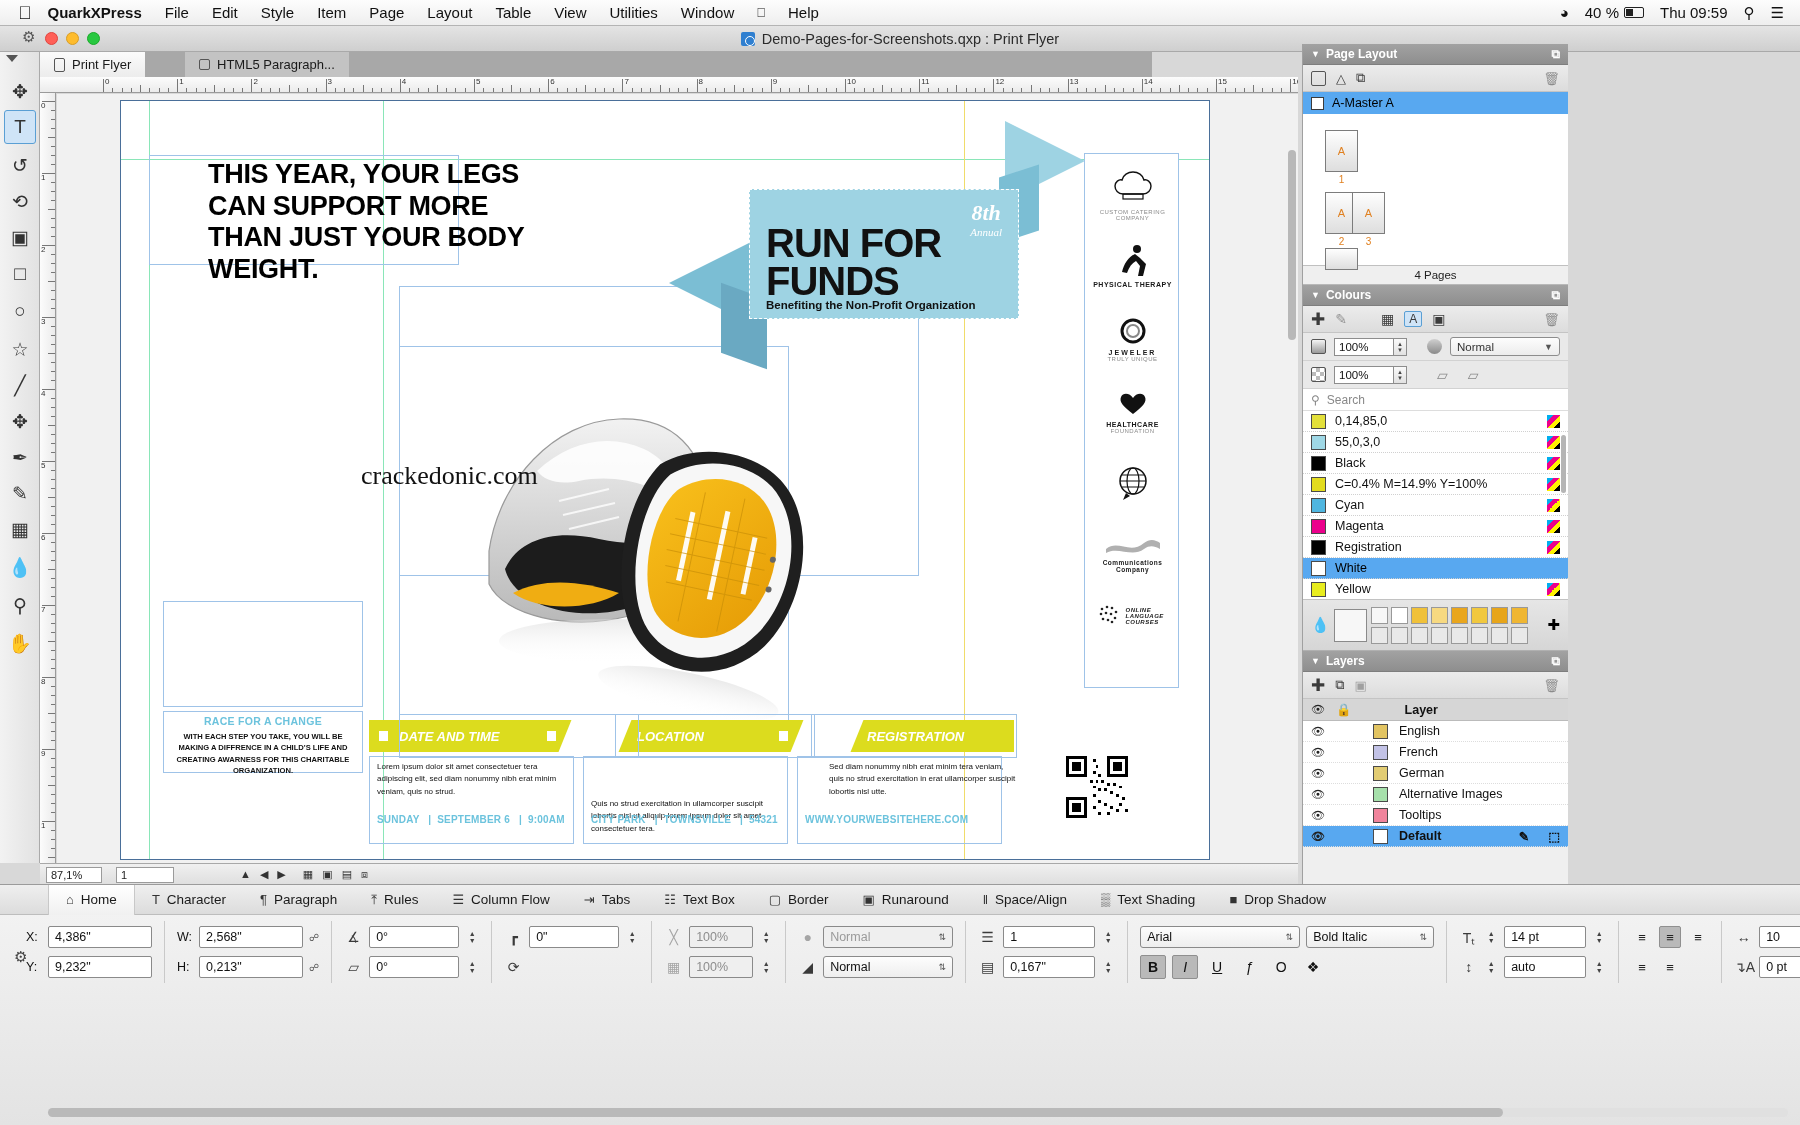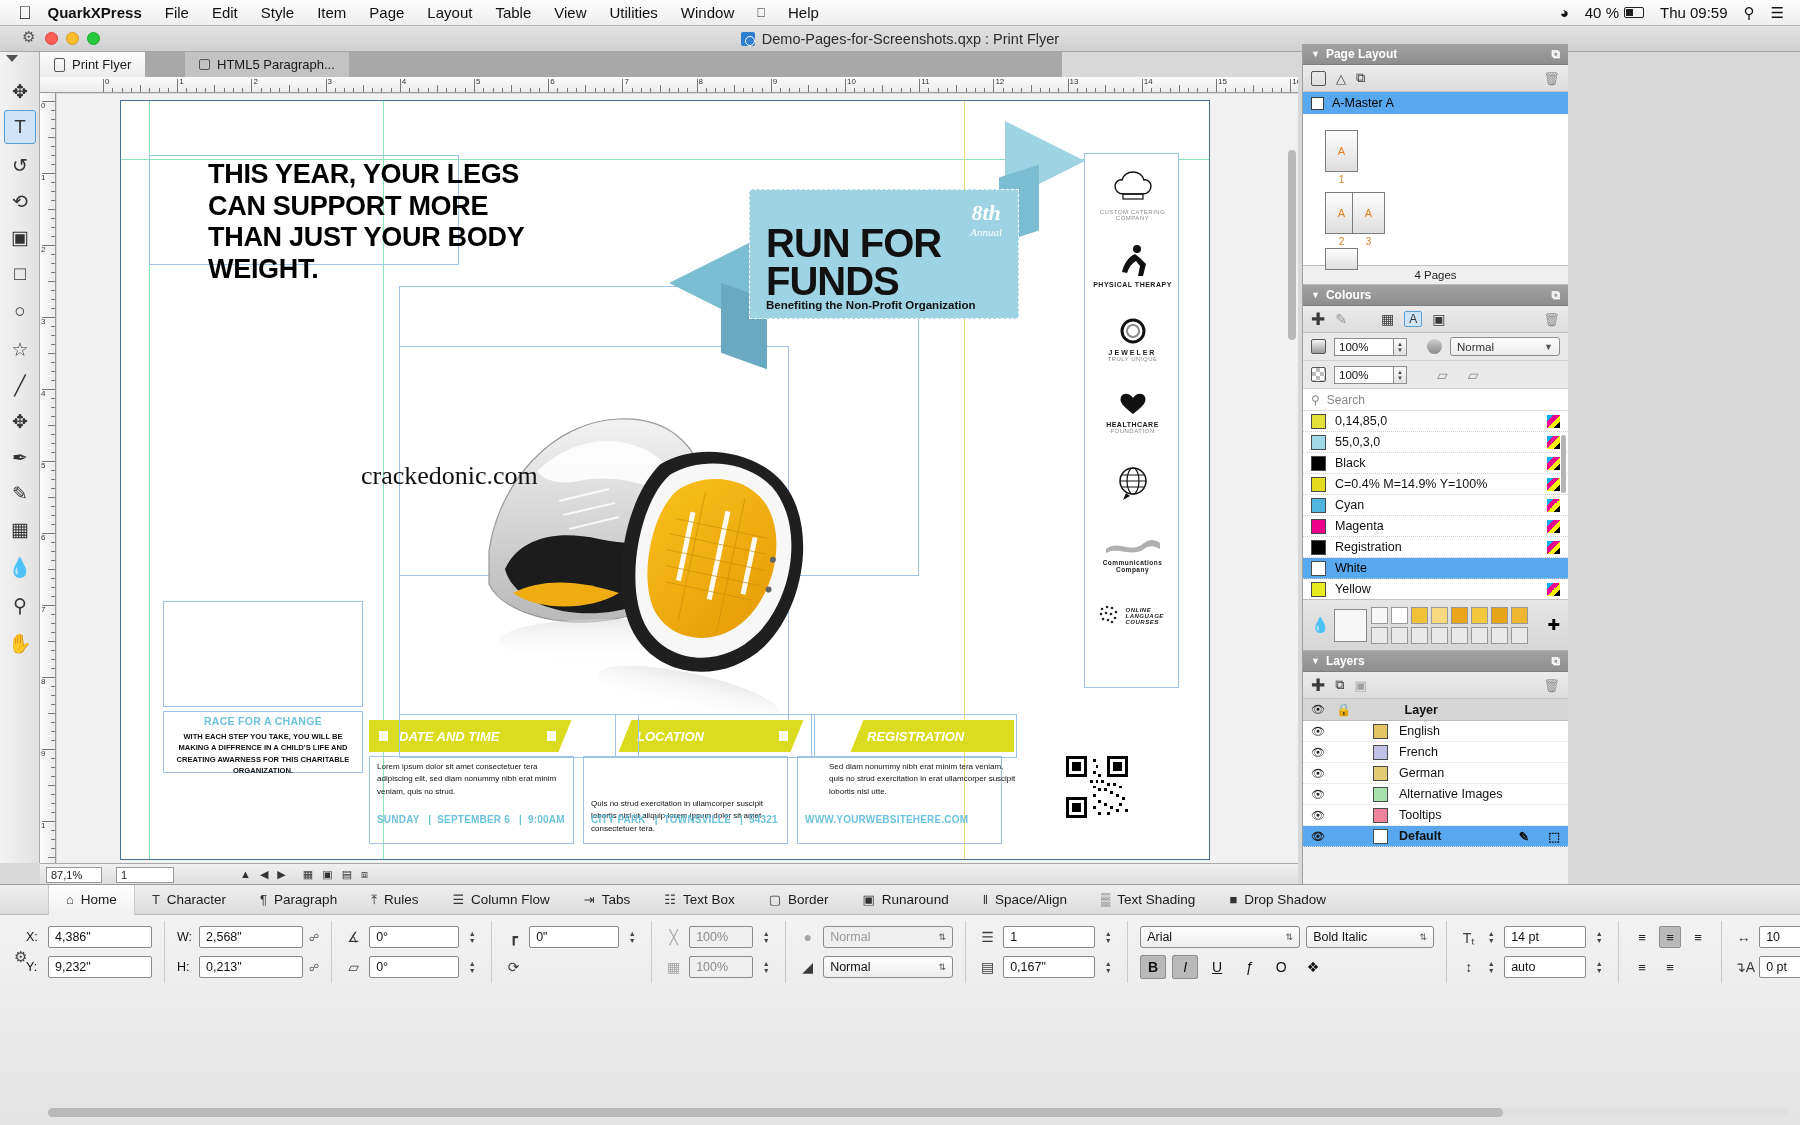--- a/index.html
+++ b/index.html
@@ -28,21 +28,21 @@
   .doctitle{position:absolute;left:0;top:0;width:1800px;text-align:center;
     line-height:26px;font-size:14.5px;color:#2b2b2b;}
   .doctitle .qico{display:inline-block;width:14px;height:14px;
     background:#2f7fd0;border-radius:2px;margin-right:7px;vertical-align:-2px;
     position:relative;}
   .doctitle .qico:after{content:"";position:absolute;left:4px;top:4px;
     width:8px;height:8px;border:1.6px solid #fff;border-radius:50%;}
   .gear-left{position:absolute;left:22px;top:28px;font-size:15px;color:#555;}
 
   
-  .tabbar{position:absolute;left:40px;top:52px;width:1022px;height:25px;
+  .tabbar{position:absolute;left:40px;top:52px;width:1112px;height:25px;
     background:#a8a8a8;text-align:right;}
   .tab{position:absolute;top:0;height:25px;display:flex;align-items:center;
     padding:0 14px;font-size:13px;color:#1a1a1a;gap:7px;}
   .tab.active{background:linear-gradient(#fbfbfb,#ececec);}
   .tab.inactive{background:#c3c3c3;}
   .tab .ti{width:11px;height:14px;border:1.3px solid #555;border-radius:2px;
     display:inline-block;}
   .tab .ti.html{height:11px;}
 
   

